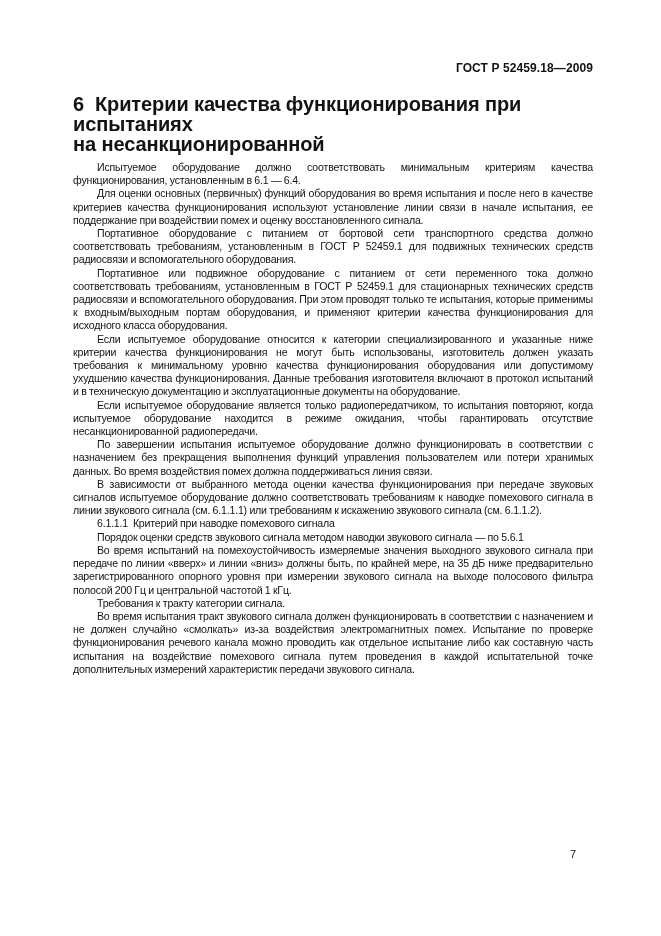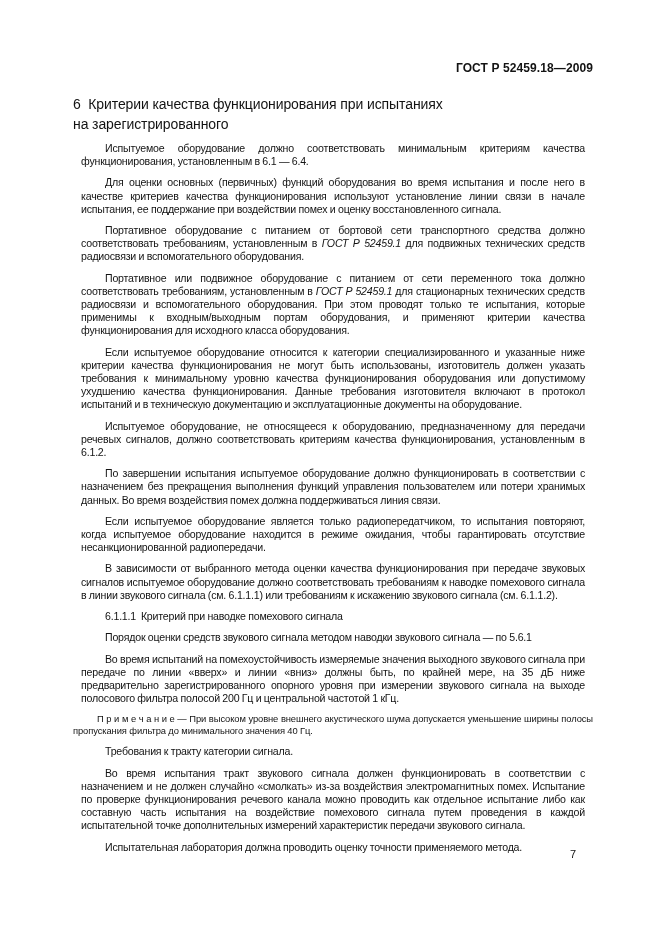--- a/index.html
+++ b/index.html
@@ -21,37 +21,37 @@
   }
   .running-header {
     text-align: right;
     font-weight: bold;
     font-size: 12px;
     line-height: 13px;
     letter-spacing: 0.1px;
   }
   .h1 {
     margin: 19px 0 7px 0;
-    font-size: 14px;
-    font-weight: normal;
+    font-size: 20px;
+    font-weight: bold;
     line-height: 20px;
     letter-spacing: -0.1px;
   }
   p.body {
-    margin: 8px;
+    margin: 0;
     font-size: 10.6px;
     line-height: 13.2px;
     text-align: justify;
     text-indent: 24px;
     letter-spacing: -0.2px;
     word-spacing: -0.3px;
     hyphens: auto;
   }
   p.h2 { font-weight: bold; }
-  .ref { font-style: italic; }
+  .ref { }
   p.note {
     margin: 7px 0 7px 0;
     font-size: 9.4px;
     line-height: 12px;
     text-align: justify;
     text-indent: 24px;
     letter-spacing: -0.1px;
     hyphens: auto;
   }
   .page-number {
@@ -65,45 +65,42 @@
 </head>
 <body>
 
 <div class="page">
   <div class="content">
 
     <div class="running-header">ГОСТ Р 52459.18—2009</div>
 
     <div class="h1">
       <div>6&nbsp;&nbsp;Критерии качества функционирования при испытаниях</div>
-      <div>на зарегистрированного</div>
+      <div>на несанкционированной</div>
     </div>
 
     <p class="body">Испытуемое оборудование должно соответствовать минимальным критериям качества функционирования, установленным в 6.1 — 6.4.</p>
     <p class="body">Для оценки основных (первичных) функций оборудования во время испытания и после него в качестве критериев качества функционирования используют установление линии связи в начале испытания, ее поддержание при воздействии помех и оценку восстановленного сигнала.</p>
 
     <p class="body"><span>Портативное оборудование с питанием от бортовой сети транспортного средства должно соответствовать требованиям, установленным в </span><span class="ref">ГОСТ Р 52459.1</span><span> для подвижных технических средств радиосвязи и вспомогательного оборудования.</span></p>
 
     <p class="body"><span>Портативное или подвижное оборудование с питанием от сети переменного тока должно соответствовать требованиям, установленным в </span><span class="ref">ГОСТ Р 52459.1</span><span> для стационарных технических средств радиосвязи и вспомогательного оборудования. При этом проводят только те испытания, которые применимы к входным/выходным портам оборудования, и применяют критерии качества функционирования для исходного класса оборудования.</span></p>
 
     <p class="body">Если испытуемое оборудование относится к категории специализированного и указанные ниже критерии качества функционирования не могут быть использованы, изготовитель должен указать требования к минимальному уровню качества функционирования оборудования или допустимому ухудшению качества функционирования. Данные требования изготовителя включают в протокол испытаний и в техническую документацию и эксплуатационные документы на оборудование.</p>
 
 
-    <p class="body">Испытуемое оборудование, не относящееся к оборудованию, предназначенному для передачи речевых сигналов, должно соответствовать критериям качества функционирования, установленным в 6.1.2.</p>
+    <p class="body">Если испытуемое оборудование является только радиопередатчиком, то испытания повторяют, когда испытуемое оборудование находится в режиме ожидания, чтобы гарантировать отсутствие несанкционированной радиопередачи.</p>
     <p class="body">По завершении испытания испытуемое оборудование должно функционировать в соответствии с назначением без прекращения выполнения функций управления пользователем или потери хранимых данных. Во время воздействия помех должна поддерживаться линия связи.</p>
-    <p class="body">Если испытуемое оборудование является только радиопередатчиком, то испытания повторяют, когда испытуемое оборудование находится в режиме ожидания, чтобы гарантировать отсутствие несанкционированной радиопередачи.</p>
 
 
     <p class="body">В зависимости от выбранного метода оценки качества функционирования при передаче звуковых сигналов испытуемое оборудование должно соответствовать требованиям к наводке помехового сигнала в линии звукового сигнала (см. 6.1.1.1) или требованиям к искажению звукового сигнала (см. 6.1.1.2).</p>
     <p class="body">6.1.1.1&nbsp; Критерий при наводке помехового сигнала</p>
     <p class="body">Порядок оценки средств звукового сигнала методом наводки звукового сигнала — по 5.6.1</p>
     <p class="body">Во время испытаний на помехоустойчивость измеряемые значения выходного звукового сигнала при передаче по линии «вверх» и линии «вниз» должны быть, по крайней мере, на 35 дБ ниже предварительно зарегистрированного опорного уровня при измерении звукового сигнала на выходе полосового фильтра полосой 200 Гц и центральной частотой 1 кГц.</p>
 
-    <p class="note">П р и м е ч а н и е — При высоком уровне внешнего акустического шума допускается уменьшение ширины полосы пропускания фильтра до минимального значения 40 Гц.</p>
 
     <p class="body">Требования к тракту категории сигнала.</p>
     <p class="body">Во время испытания тракт звукового сигнала должен функционировать в соответствии с назначением и не должен случайно «смолкать» из-за воздействия электромагнитных помех. Испытание по проверке функционирования речевого канала можно проводить как отдельное испытание либо как составную часть испытания на воздействие помехового сигнала путем проведения в каждой испытательной точке дополнительных измерений характеристик передачи звукового сигнала.</p>
-    <p class="body">Испытательная лаборатория должна проводить оценку точности применяемого метода.</p>
 
   </div>
 
   <div class="page-number">7</div>
 </div>
 
 </body></html>

